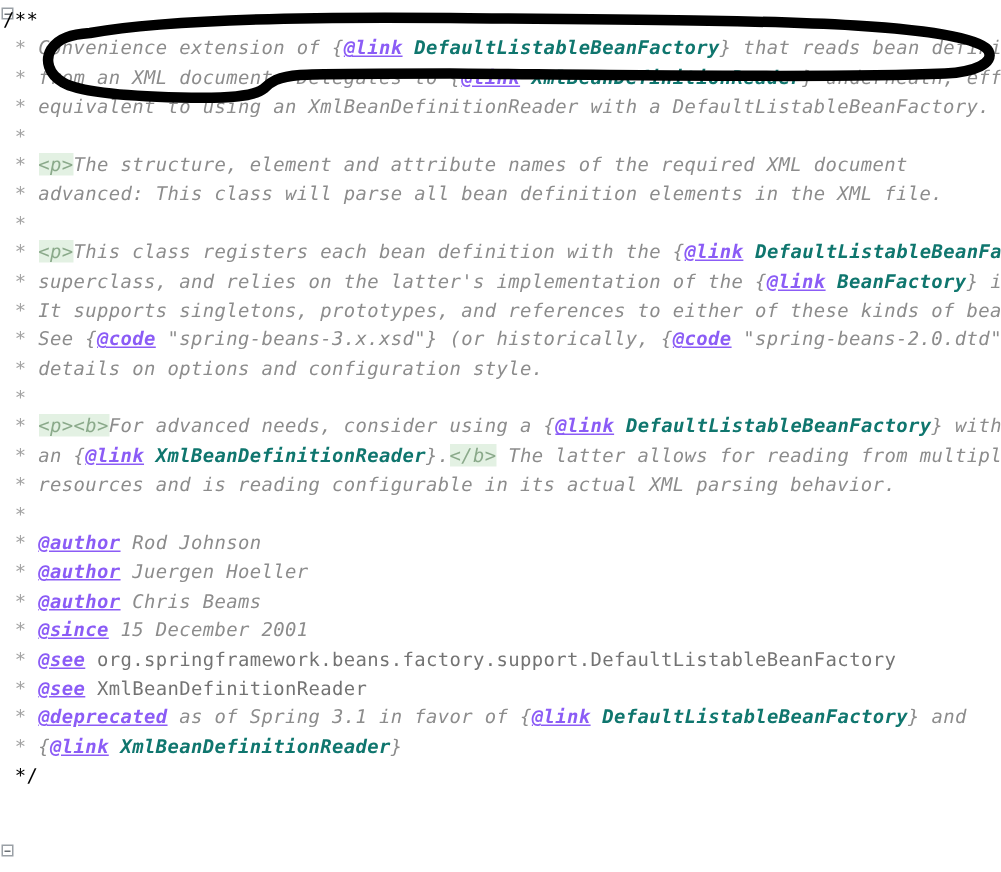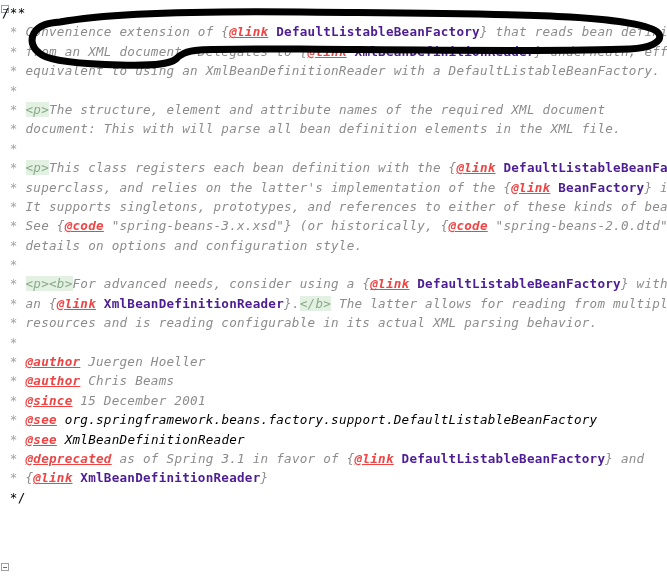--- a/index.html
+++ b/index.html
@@ -72,34 +72,34 @@
     color: #8c8c8c;
     font-style: italic;
   }
   
   .star {
     color: #a3a3a3;
     font-style: normal;
   }
   
   .tag {
-    color: #ef4444;
+    color: #8b5cf6;
     font-weight: bold;
     font-style: italic;
     text-decoration: underline;
   }
   
   .ref {
-    color: #4c1d95;
+    color: #0f766e;
     font-weight: bold;
+    font-style: italic;
   }
   
   .ident {
-    color: #000000;
-    font-style: italic;
+    color: #737373;
   }
   
   .html {
     color: #8aa98a;
     background: #e3f1e3;
     font-style: italic;
   }
    delimiters */
   .delim {
     color: #a3a3a3;
@@ -124,32 +124,33 @@
     <div class="fold-marker open" style="top:563px;"></div>
   </div>
 
   <div class="code" id="code-lines">
       <div class="line"><span class="delim">/**</span></div>
       <div class="line"><span class="star"> *</span><span class="cmt"> Convenience extension of {</span><span class="tag">@link</span><span class="cmt"> </span><span class="ref">DefaultListableBeanFactory</span><span class="cmt">} that reads bean definitions</span></div>
       <div class="line"><span class="star"> *</span><span class="cmt"> from an XML document. Delegates to {</span><span class="tag">@link</span><span class="cmt"> </span><span class="ref">XmlBeanDefinitionReader</span><span class="cmt">} underneath; effectively</span></div>
       <div class="line"><span class="star"> *</span><span class="cmt"> equivalent to using an XmlBeanDefinitionReader with a DefaultListableBeanFactory.</span></div>
       <div class="line"><span class="star"> *</span></div>
       <div class="line"><span class="star"> *</span><span class="cmt"> </span><span class="html">&lt;p&gt;</span><span class="cmt">The structure, element and attribute names of the required XML document</span></div>
-      <div class="line"><span class="star"> *</span><span class="cmt"> document: This with will parse all bean definition elements in the XML file.</span></div>
+      <div class="line"><span class="star"> *</span><span class="cmt"> advanced: This class will parse all bean definition elements in the XML file.</span></div>
       <div class="line"><span class="star"> *</span></div>
       <div class="line"><span class="star"> *</span><span class="cmt"> </span><span class="html">&lt;p&gt;</span><span class="cmt">This class registers each bean definition with the {</span><span class="tag">@link</span><span class="cmt"> </span><span class="ref">DefaultListableBeanFactory</span></div>
       <div class="line"><span class="star"> *</span><span class="cmt"> superclass, and relies on the latter's implementation of the {</span><span class="tag">@link</span><span class="cmt"> </span><span class="ref">BeanFactory</span><span class="cmt">} interface.</span></div>
       <div class="line"><span class="star"> *</span><span class="cmt"> It supports singletons, prototypes, and references to either of these kinds of bean.</span></div>
       <div class="line"><span class="star"> *</span><span class="cmt"> See {</span><span class="tag">@code</span><span class="cmt"> "spring-beans-3.x.xsd"} (or historically, {</span><span class="tag">@code</span><span class="cmt"> "spring-beans-2.0.dtd"}) for</span></div>
       <div class="line"><span class="star"> *</span><span class="cmt"> details on options and configuration style.</span></div>
       <div class="line"><span class="star"> *</span></div>
       <div class="line"><span class="star"> *</span><span class="cmt"> </span><span class="html">&lt;p&gt;&lt;b&gt;</span><span class="cmt">For advanced needs, consider using a {</span><span class="tag">@link</span><span class="cmt"> </span><span class="ref">DefaultListableBeanFactory</span><span class="cmt">} with</span></div>
       <div class="line"><span class="star"> *</span><span class="cmt"> an {</span><span class="tag">@link</span><span class="cmt"> </span><span class="ref">XmlBeanDefinitionReader</span><span class="cmt">}.</span><span class="html">&lt;/b&gt;</span><span class="cmt"> The latter allows for reading from multiple XML</span></div>
       <div class="line"><span class="star"> *</span><span class="cmt"> resources and is reading configurable in its actual XML parsing behavior.</span></div>
       <div class="line"><span class="star"> *</span></div>
+      <div class="line"><span class="star"> *</span><span class="cmt"> </span><span class="tag">@author</span><span class="cmt"> Rod Johnson</span></div>
       <div class="line"><span class="star"> *</span><span class="cmt"> </span><span class="tag">@author</span><span class="cmt"> Juergen Hoeller</span></div>
       <div class="line"><span class="star"> *</span><span class="cmt"> </span><span class="tag">@author</span><span class="cmt"> Chris Beams</span></div>
       <div class="line"><span class="star"> *</span><span class="cmt"> </span><span class="tag">@since</span><span class="cmt"> 15 December 2001</span></div>
       <div class="line"><span class="star"> *</span><span class="cmt"> </span><span class="tag">@see</span><span class="cmt"> </span><span class="ident">org.springframework.beans.factory.support.DefaultListableBeanFactory</span></div>
       <div class="line"><span class="star"> *</span><span class="cmt"> </span><span class="tag">@see</span><span class="cmt"> </span><span class="ident">XmlBeanDefinitionReader</span></div>
       <div class="line"><span class="star"> *</span><span class="cmt"> </span><span class="tag">@deprecated</span><span class="cmt"> as of Spring 3.1 in favor of {</span><span class="tag">@link</span><span class="cmt"> </span><span class="ref">DefaultListableBeanFactory</span><span class="cmt">} and</span></div>
       <div class="line"><span class="star"> *</span><span class="cmt"> {</span><span class="tag">@link</span><span class="cmt"> </span><span class="ref">XmlBeanDefinitionReader</span><span class="cmt">}</span></div>
       <div class="line"><span class="delim"> */</span></div>
     </div>
 

